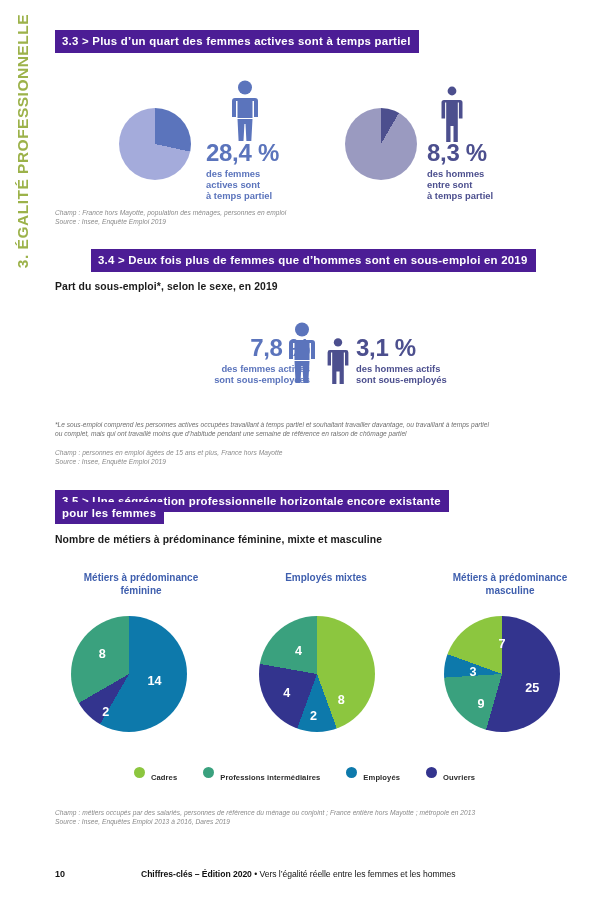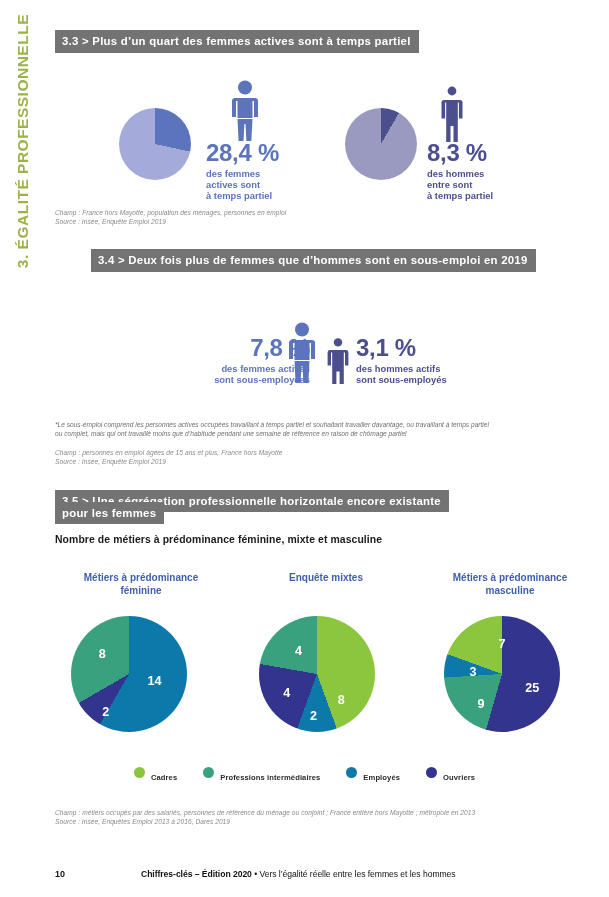--- a/index.html
+++ b/index.html
@@ -18,21 +18,21 @@
     position:absolute;left:-148px;top:148px;width:330px;
     transform:rotate(-90deg);
     text-align:right;
     color:#9cb24a;font-weight:bold;font-size:15.5px;letter-spacing:.5px;
     white-space:nowrap;
   }
 
   
   .sec-head{position:absolute;left:55px;}
   .sec-head .band{
-    display:inline-block;background:#737373;color:#ffffff;
+    display:inline-block;background:#4c1d95;color:#ffffff;
     font-weight:bold;font-size:11.4px;letter-spacing:.25px;
     padding:5px 8px 5px 7px;line-height:1.18;
   }
   .sec-head .band.two-line{padding-bottom:4px;}
   .subtitle{
     position:absolute;left:55px;color:#1b1b1b;font-weight:bold;font-size:10.4px;
     letter-spacing:.1px;
   }
 
   
@@ -129,20 +129,21 @@
       <div>à temps partiel</div>
     </div>
   </div>
 
   <div class="note" style="top:208px;">Champ : France hors Mayotte, population des ménages, personnes en emploi</div>
   <div class="note" style="top:217px;">Source : Insee, Enquête Emploi 2019</div>
 
   <div class="sec-head" style="top:249px;padding-left:36px;">
     <span class="band">3.4 &gt; Deux fois plus de femmes que d’hommes sont en sous-emploi en 2019</span>
   </div>
+  <div class="subtitle" style="top:281px;">Part du sous-emploi*, selon le sexe, en 2019</div>
 
   <div class="statwrap c-women" style="left:160px;top:336px;width:150px;text-align:right;">
     <div class="big-num">7,8 %</div>
     <div class="sub-lines">
       <div>des femmes actives</div>
       <div>sont sous-employées</div>
     </div>
   </div>
 
   <svg class="figure" style="left:285px;top:322px;" width="34" height="62" viewBox="0 0 34 62">
@@ -185,21 +186,21 @@
     <div>féminine</div>
   </div>
   <div class="pie" style="left:71px;top:616px;width:116px;height:116px;
        background:conic-gradient(#0d79ab 0deg 210deg, #33348e 210deg 240deg, #3aa17e 240deg 360deg);">
     <span class="pielabel" style="left:72%;top:56%;">14</span>
     <span class="pielabel" style="left:30%;top:83%;">2</span>
     <span class="pielabel" style="left:27%;top:33%;">8</span>
   </div>
 
   <div class="pietitle" style="left:240px;top:572px;width:172px;">
-    <div>Enquête mixtes</div>
+    <div>Employés mixtes</div>
     <div></div>
   </div>
   <div class="pie" style="left:259px;top:616px;width:116px;height:116px;
        background:conic-gradient(#8cc63f 0deg 160deg, #0d79ab 160deg 200deg, #33348e 200deg 280deg, #3aa17e 280deg 360deg);">
     <span class="pielabel" style="left:71%;top:72%;">8</span>
     <span class="pielabel" style="left:47%;top:86%;">2</span>
     <span class="pielabel" style="left:24%;top:66%;">4</span>
     <span class="pielabel" style="left:34%;top:30%;">4</span>
   </div>
 

